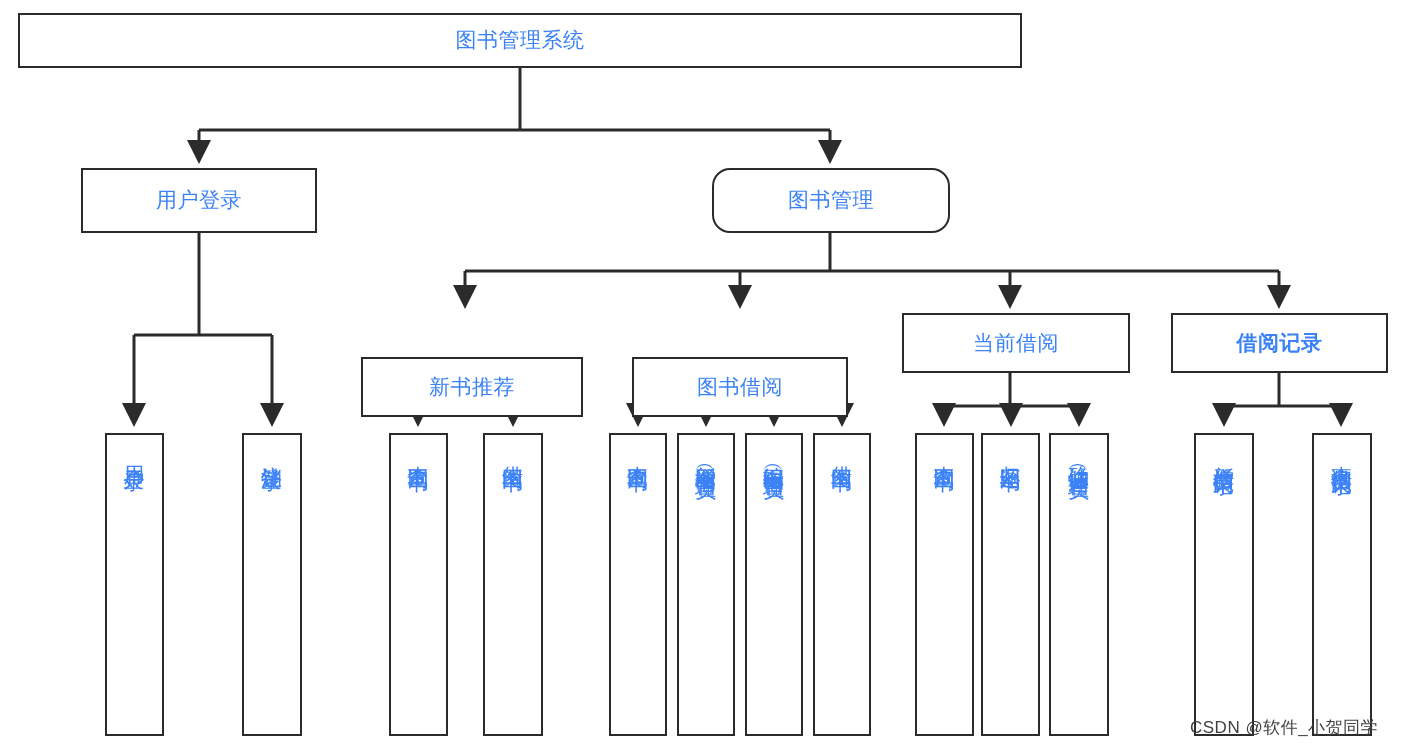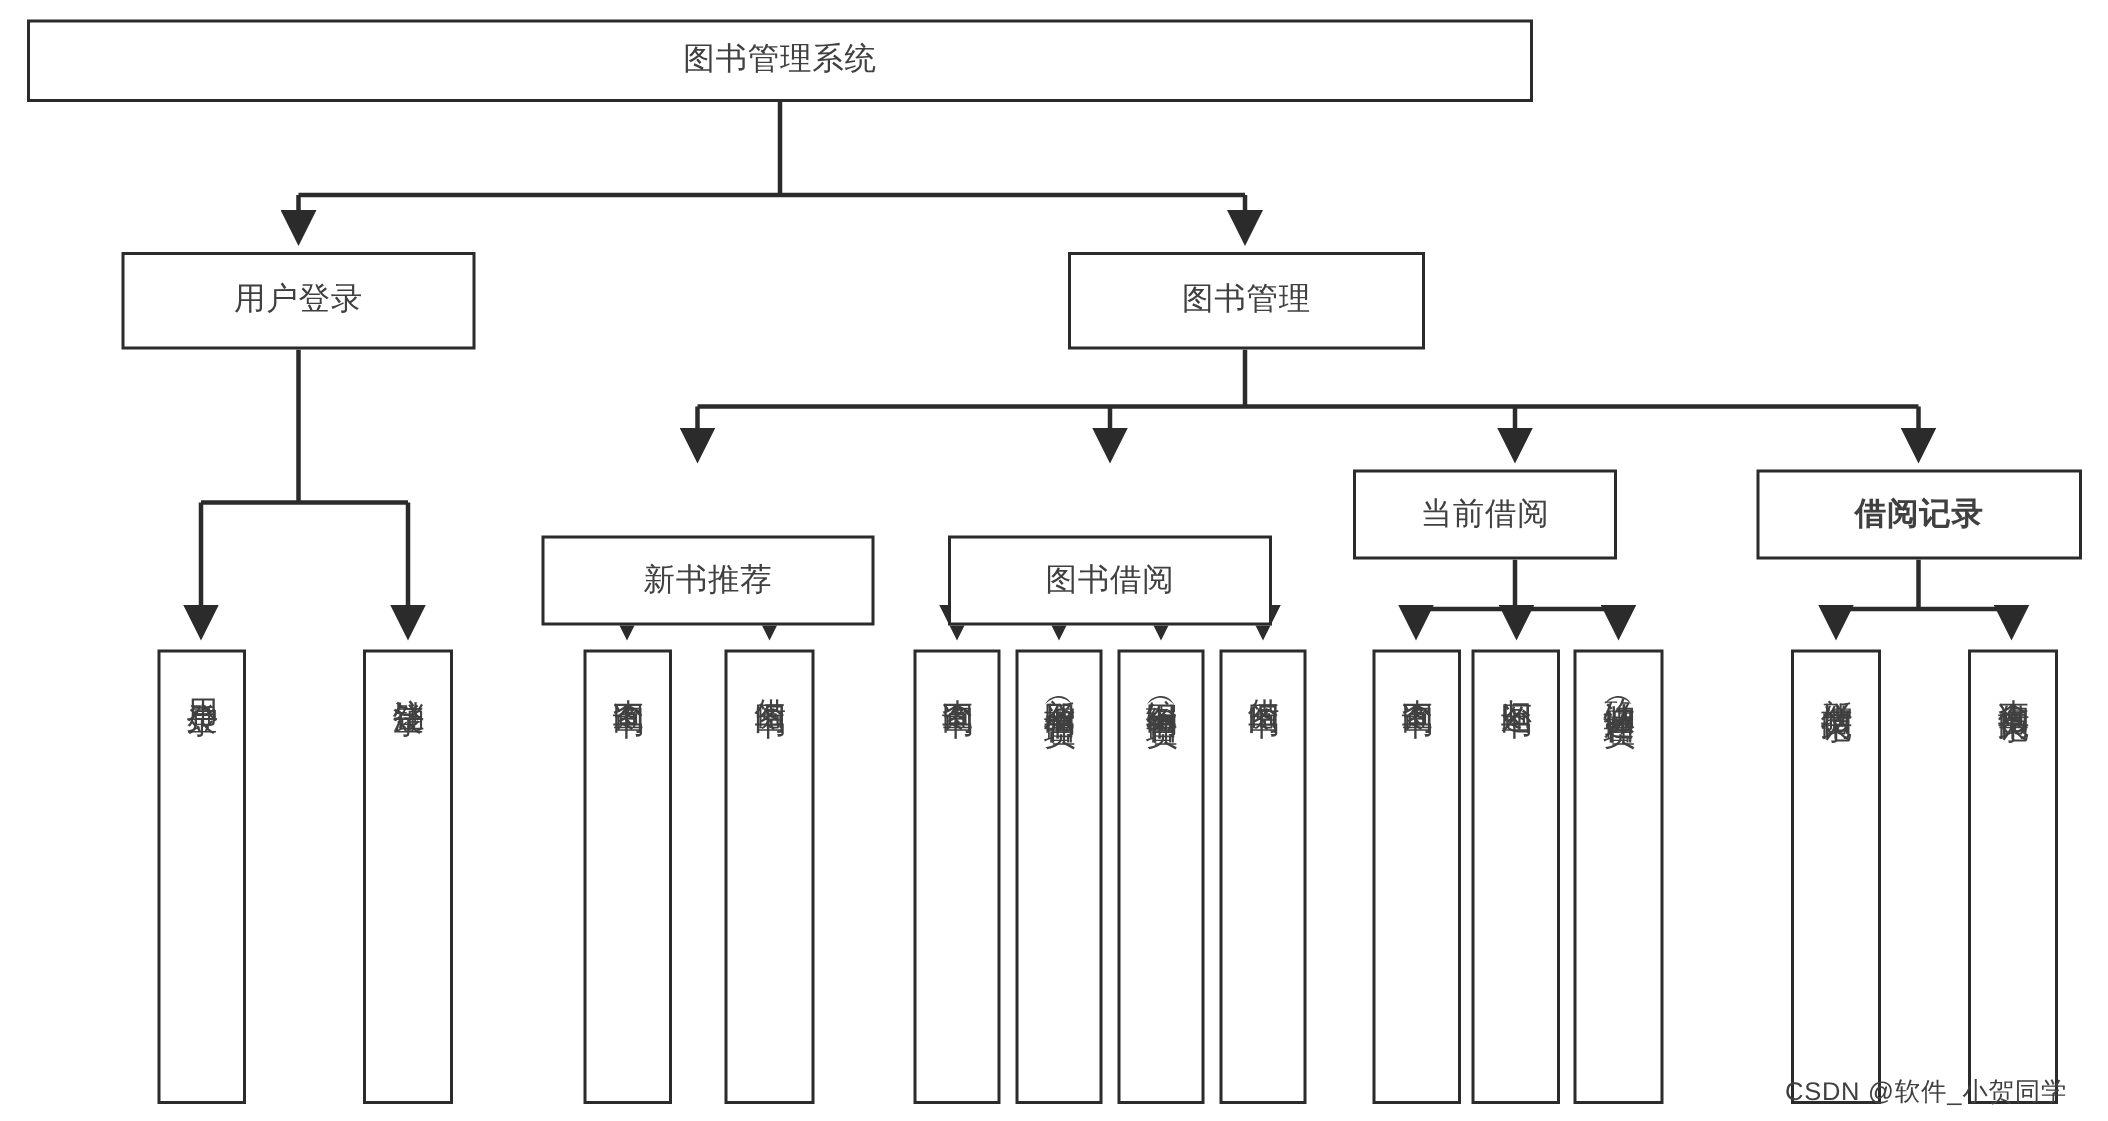--- a/index.html
+++ b/index.html
@@ -26,21 +26,21 @@
     pointer-events: none;
   }
   .node {
     position: absolute;
     box-sizing: border-box;
     background: #ffffff;
     border: 2px solid #2b2b2b;
     display: flex;
     align-items: center;
     justify-content: center;
-    color: #404040;
+    color: #3b82f6;
   }
   .node .lbl {
     display: block;
     text-align: center;
     line-height: 1.18;
   }
   .node.h {            
     writing-mode: horizontal-tb;
   }
   .node.h .lbl {
@@ -123,33 +123,33 @@
   </svg>
 
   <div class="node h" style="left:18px; top:13px; width:1004px; height:55px;">
     <span class="lbl">图书管理系统</span>
   </div>
 
   <div class="node h" style="left:81px; top:168px; width:236px; height:65px;">
     <span class="lbl">用户登录</span>
   </div>
 
-  <div class="node h" style="left:712px; top:168px; width:238px; height:65px;">
+  <div class="node h" style="left:712px; top:168px; width:238px; height:65px;border-radius:18px;">
     <span class="lbl">图书管理</span>
   </div>
 
   <div class="node h" style="left:361px; top:313px; width:222px; height:60px;margin-top:44px;">
     <span class="lbl">新书推荐</span>
   </div>
 
   <div class="node h" style="left:632px; top:313px; width:216px; height:60px;margin-top:44px;">
     <span class="lbl">图书借阅</span>
   </div>
 
-  <div class="node h" style="left:902px; top:313px; width:176px; height:60px;">
+  <div class="node h" style="left:902px; top:313px; width:228px; height:60px;">
     <span class="lbl">当前借阅</span>
   </div>
 
   <div class="node h" style="left:1171px; top:313px; width:217px; height:60px;font-weight:bold;">
     <span class="lbl">借阅记录</span>
   </div>
 
   <div class="node v" style="left:105px; top:433px; width:59px; height:303px;">
     <span class="lbl">用户登录</span>
   </div>

